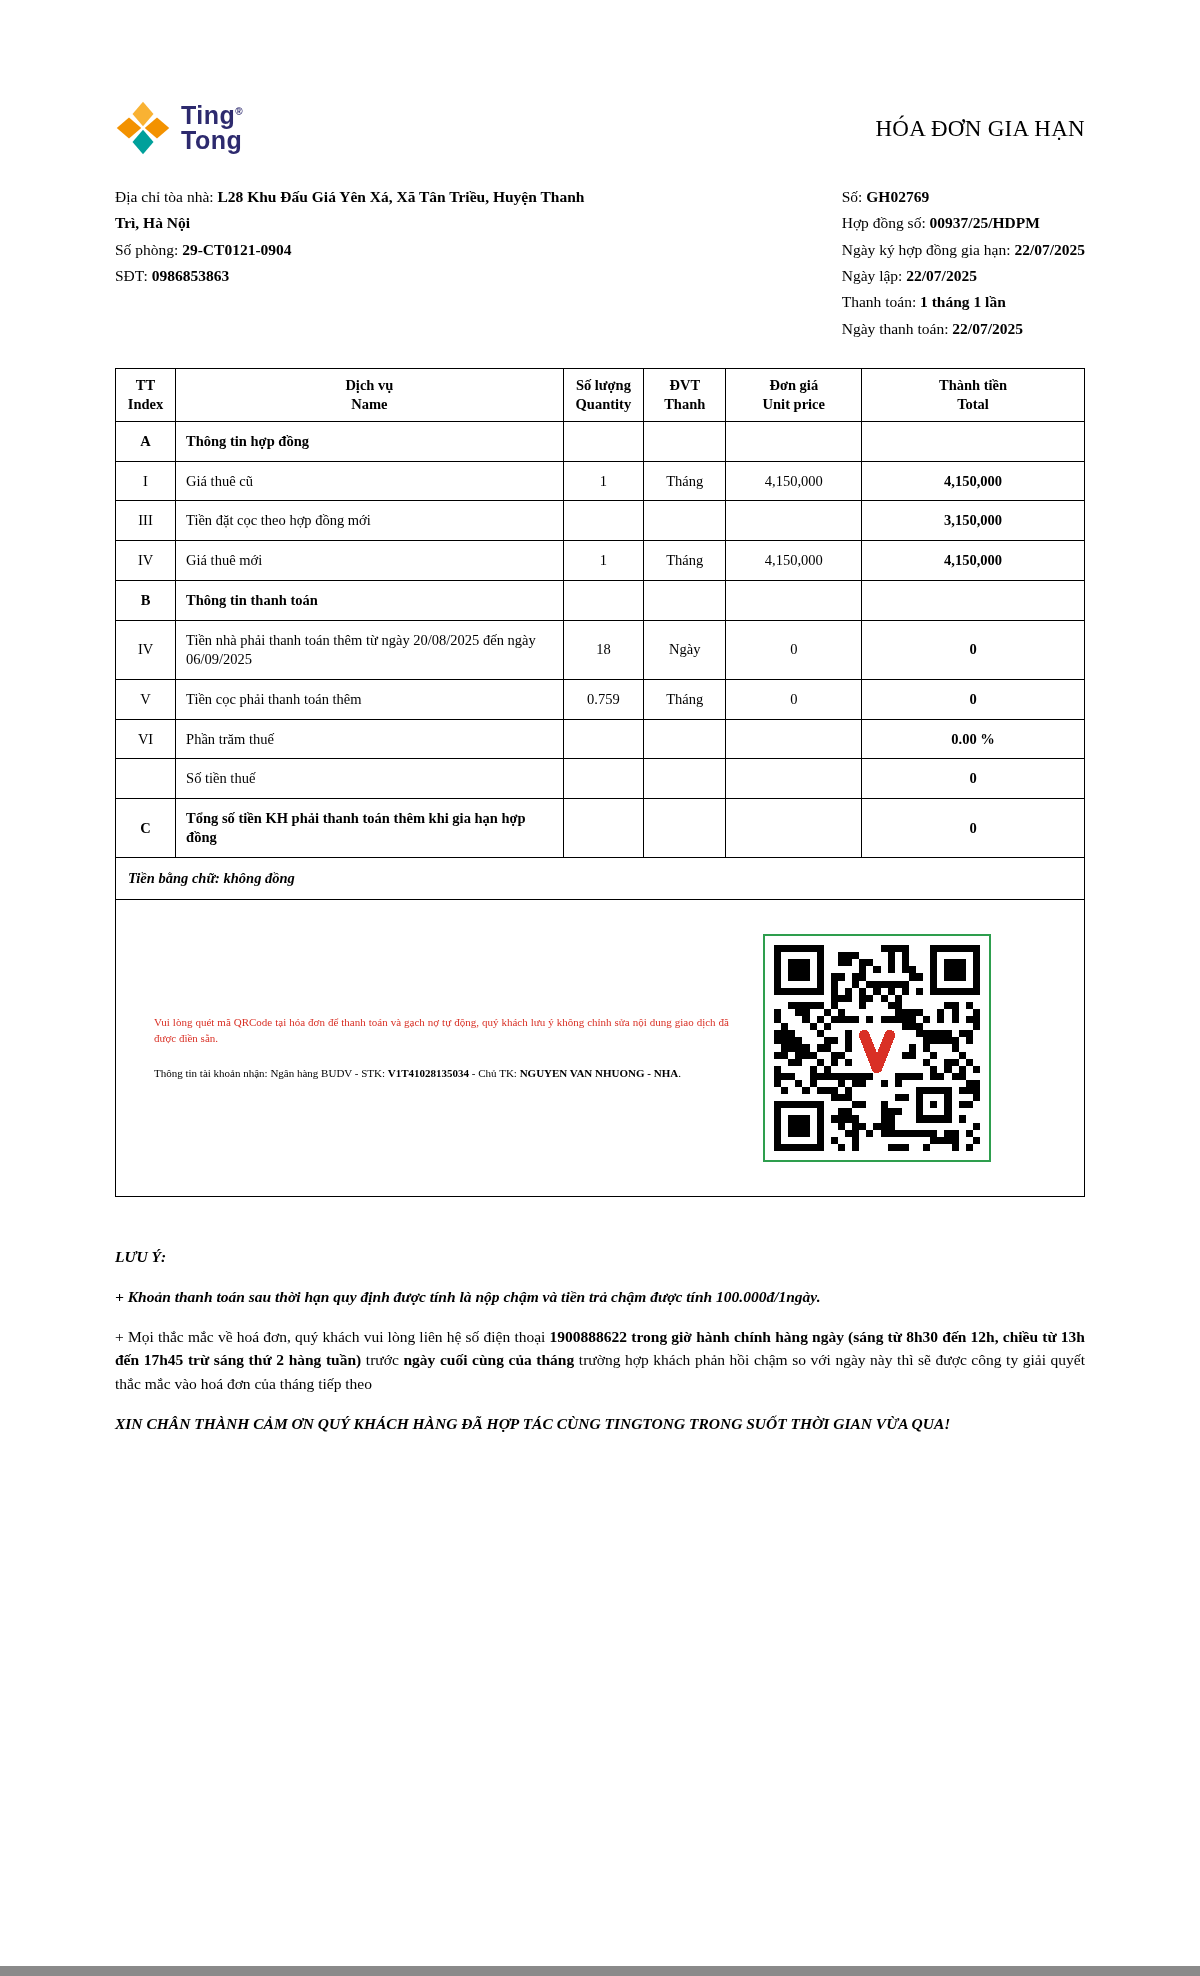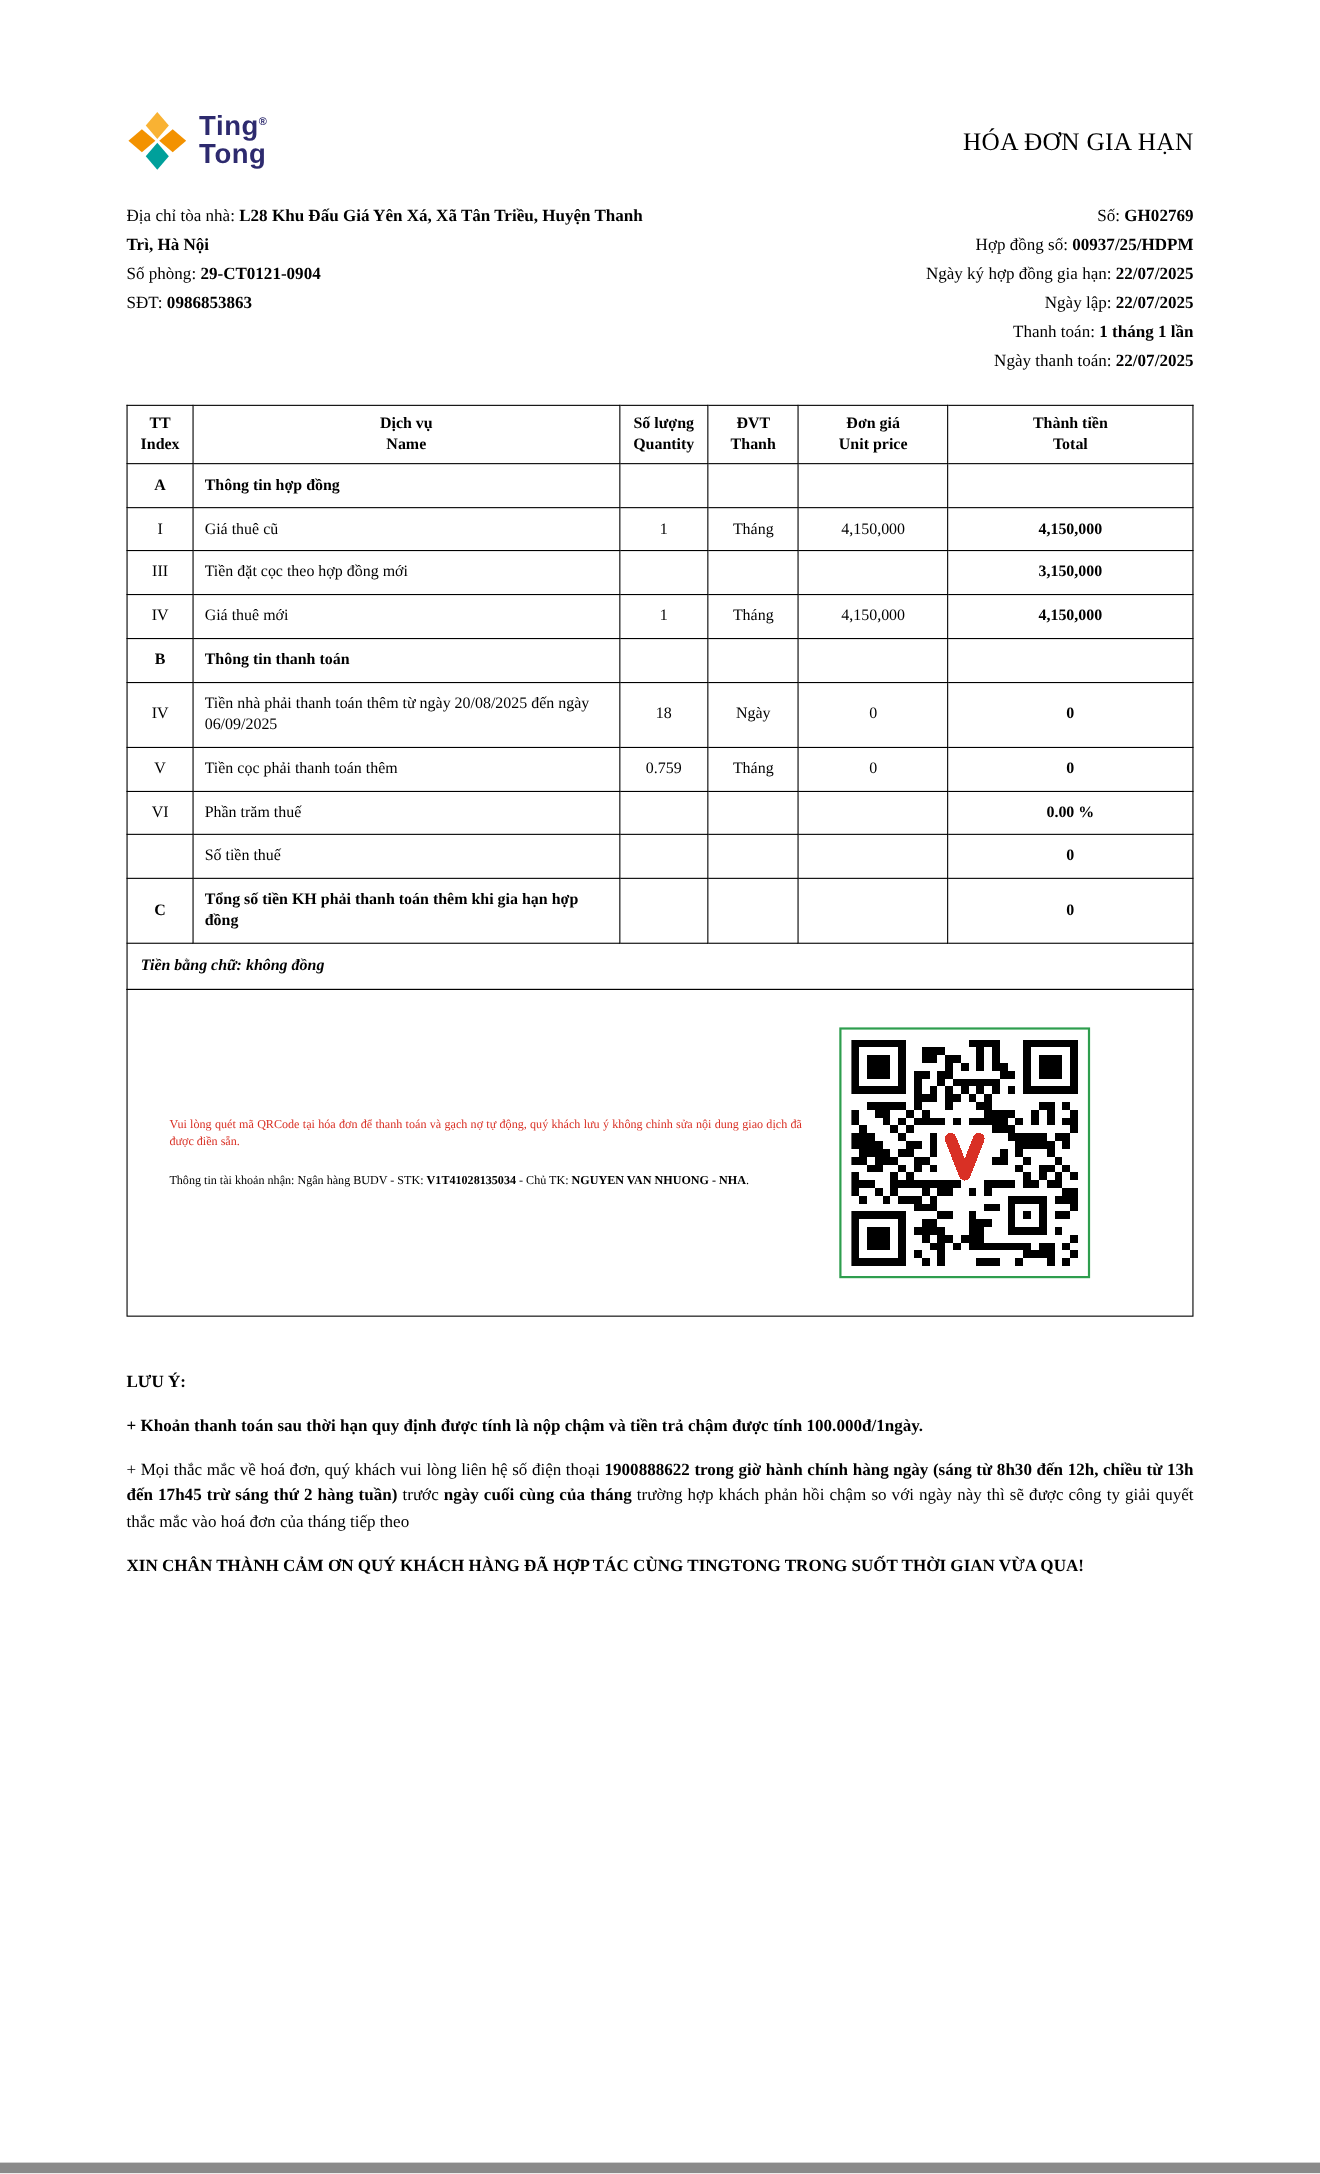--- a/index.html
+++ b/index.html
@@ -17,21 +17,21 @@
   .logo-text {
     font-family:"Liberation Sans", sans-serif; font-weight:bold;
     color:var(--color-navy, #2d2a6e); font-size:25px; line-height:1.02; letter-spacing:0.5px;
   }
   .logo-text sup { font-size:10px; vertical-align:super; }
   .doc-title { font-size:23px; font-weight:normal; margin:16px 0 0 0; letter-spacing:0.3px;text-align:right; }
 
   
   .info { display:flex; justify-content:space-between; margin-top:28px; }
   .info-left { width:480px; }
-  .info-right { text-align:right; }
+  .info-right { text-align:left; }
   .info-line { line-height:1.7; }
   .info-line b { font-weight:bold; }
 
   
   table.invoice { width:100%; border-collapse:collapse; margin-top:26px; }
   .invoice th, .invoice td {
     border:1px solid #000; font-size:14.5px; vertical-align:middle;
   }
   .invoice th { font-weight:bold; text-align:center; padding:7px 6px; line-height:1.3; }
   .invoice td { padding:10px 10px; line-height:1.3; }
@@ -53,21 +53,21 @@
   .qr-red { color:var(--color-red, #d93025); }
   .qr-wrap {
     border:2px solid var(--color-green, #2e9e4e); background:#fff;
     width:228px; height:228px; box-sizing:border-box; padding:9px; margin-right:55px; flex:none;
   }
   .qr-wrap svg { width:100%; height:100%; display:block; }
 
   
   .notes { margin-top:48px; line-height:1.5; }
   .notes p { margin:0 0 17px 0; text-align:justify; }
-  .notes .bold { font-weight:bold; }
+  .notes .bold { font-weight:bold;font-style:italic; }
 
   .bottom-strip { position:absolute; left:0; bottom:0; width:100%; height:10px; background:#8a8a8a; }
 </style>
 </head>
 <body>
 
 <div class="page">
 
   <div class="header">
     <div class="logo">

